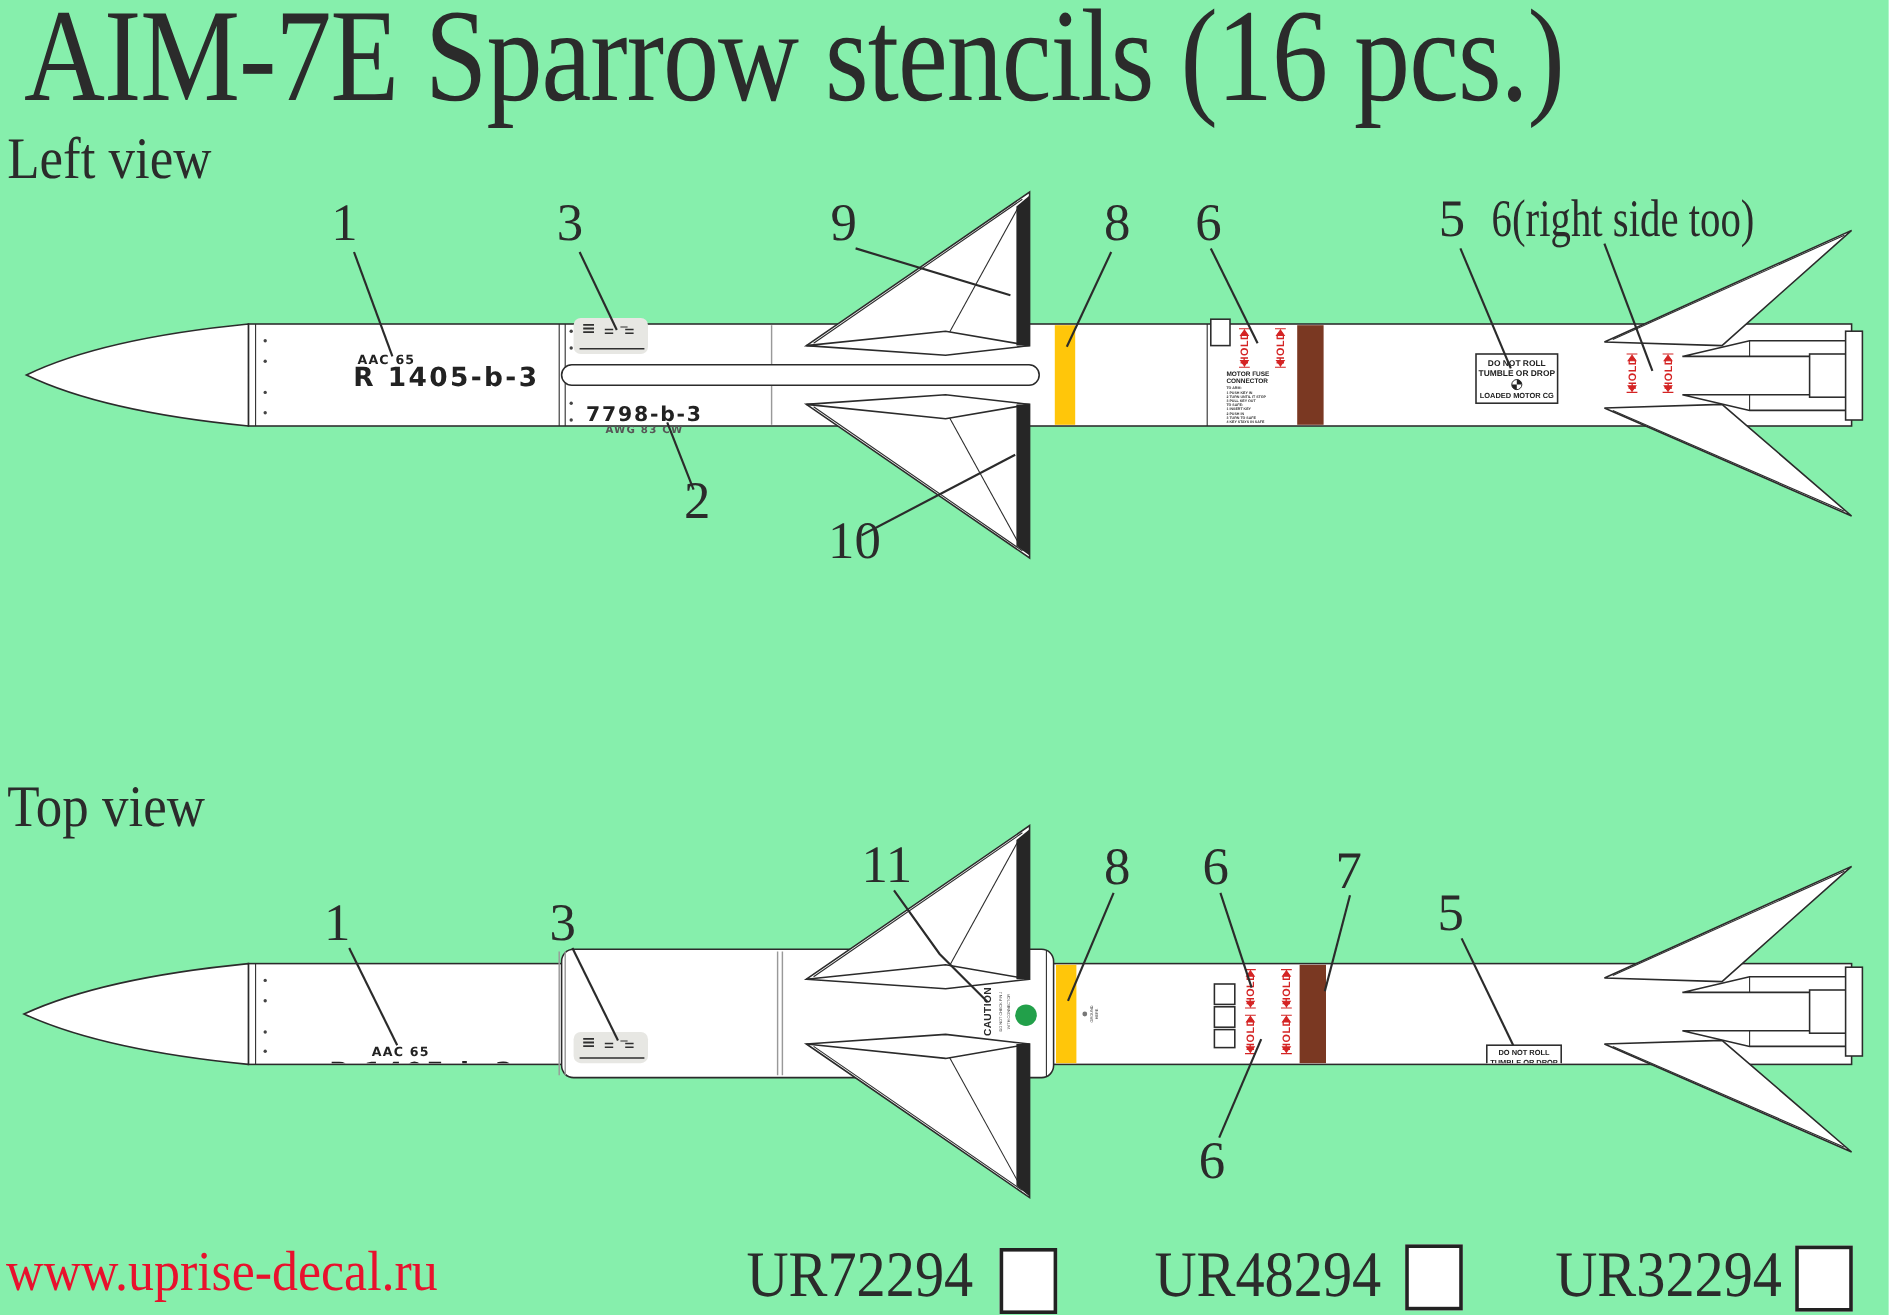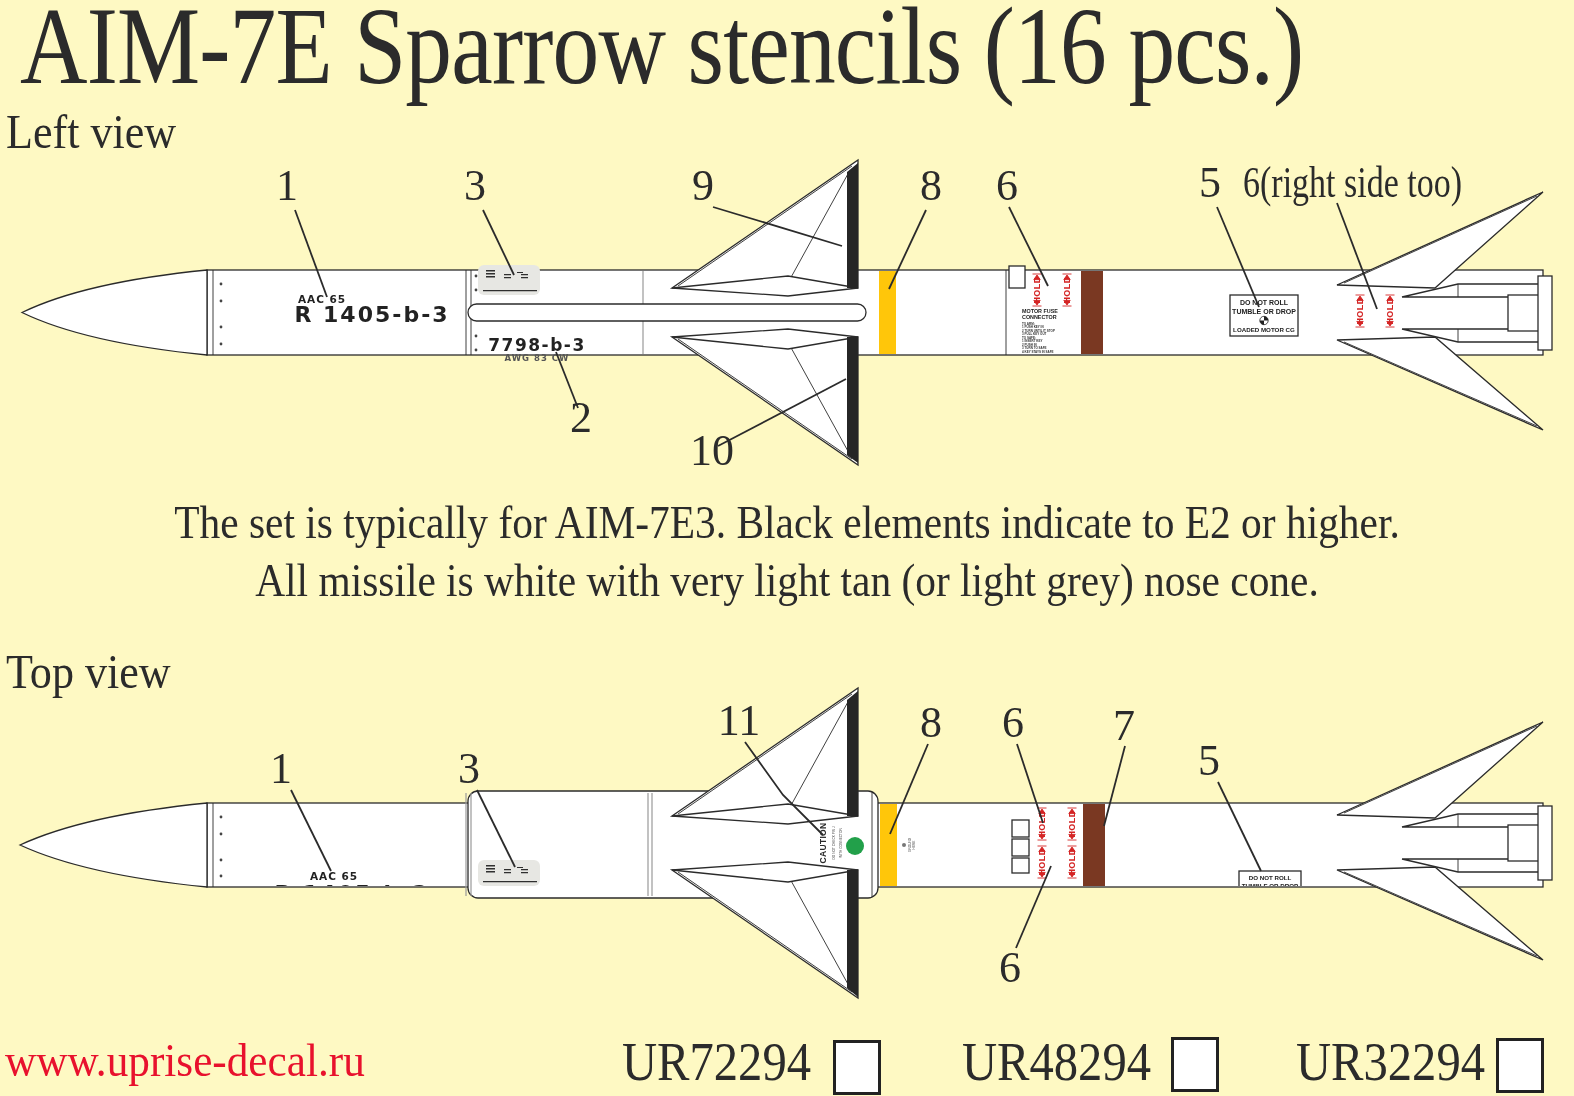--- a/index.html
+++ b/index.html
@@ -1,16 +1,16 @@
 <!DOCTYPE html>
 <html><head>
 <meta charset="utf-8">
 <style>
   html,body{margin:0;padding:0;background:#fff}
-  .canvas{position:relative;width:1574px;height:1096px;background:#fef9c3;overflow:hidden;
+  .canvas{position:relative;width:1574px;height:1096px;background:#86efac;overflow:hidden;
           font-family:"Liberation Serif",serif;color:#2b2b2b}
   .title{position:absolute;left:20px;top:-14px;font-size:110px;line-height:1.1;color:#2b2b2b;
          transform:scaleX(.85);transform-origin:left top;white-space:nowrap;letter-spacing:-1px}
   .vlabel{position:absolute;font-size:49px;color:#2b2b2b;transform:scaleX(.9);
           transform-origin:left top;white-space:nowrap}
   #lv-label{left:6px;top:103px}
   #tv-label{left:6px;top:643px}
   .note{position:absolute;top:494px;width:100%;text-align:center;font-size:46px;line-height:58px;color:#2b2b2b}
   .note>div{transform:scaleX(.9)}
   .view{position:absolute;left:0;width:1574px}
@@ -183,24 +183,20 @@
       <text class="callout" x="703" y="200">9</text>
       <text class="callout" x="931" y="200">8</text>
       <text class="callout" x="1007" y="200">6</text>
       <text class="callout" x="1210" y="197">5</text>
       <text class="callout callout-l" x="1243" y="197" textLength="219" lengthAdjust="spacingAndGlyphs">6(right side too)</text>
       <text class="callout" x="581" y="432">2</text>
       <text class="callout" x="712" y="465">10</text>
     </g>
   </svg>
 
-  <div class="note">
-    <div>The set is typically for AIM-7E3. Black elements indicate to E2 or higher.</div>
-    <div>All missile is white with very light tan (or light grey) nose cone.</div>
-  </div>
 
   <div class="vlabel" id="tv-label">Top view</div>
 
   <svg class="view" style="top:680px;height:332px" viewBox="0 680 1574 332">
     <defs>
       <clipPath id="bodyclip">
           <rect x="207" y="803" width="1336" height="83"></rect>
         </clipPath>
     </defs>
 

